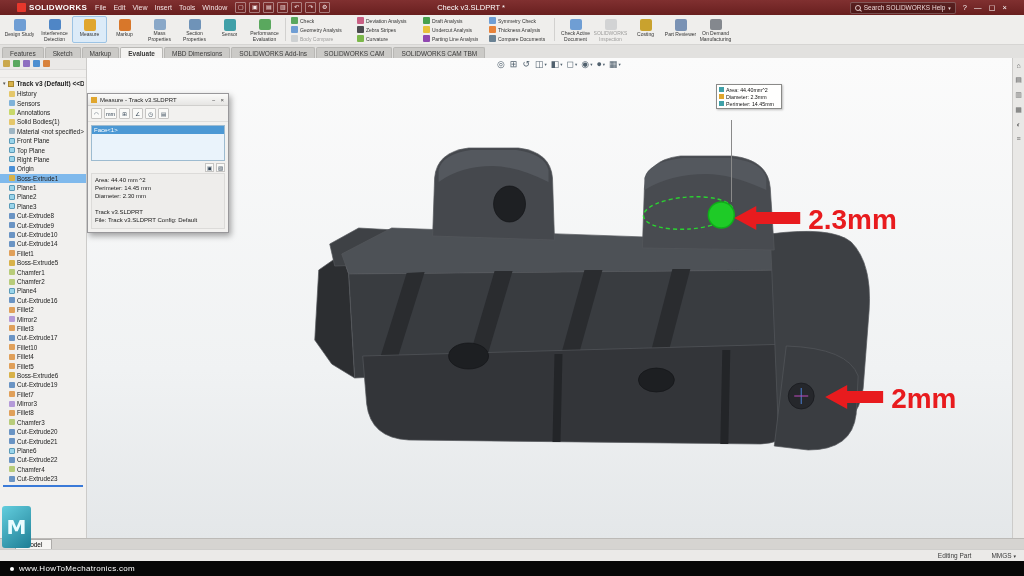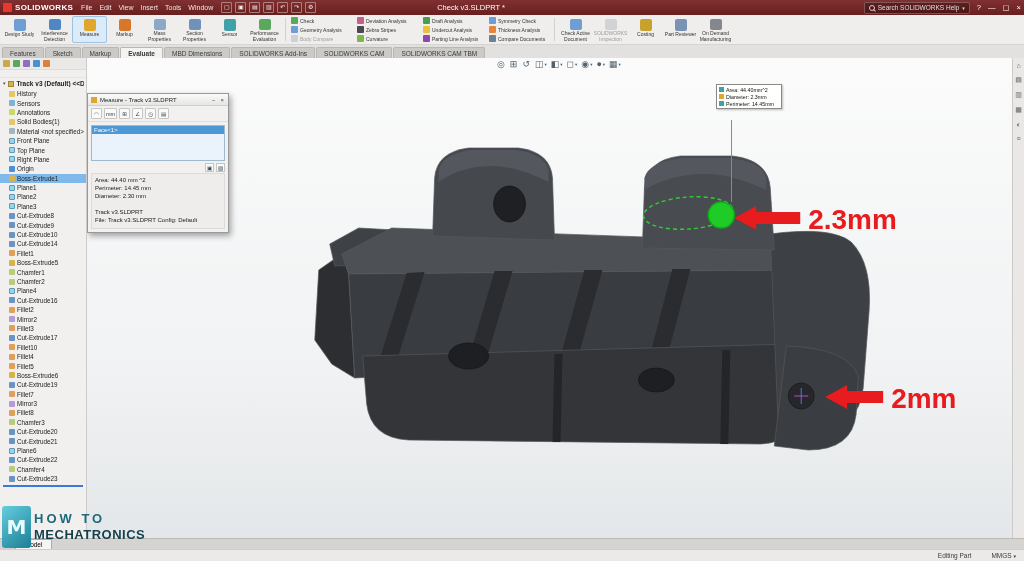--- a/index.html
+++ b/index.html
@@ -1,21 +1,21 @@
 <!DOCTYPE html>
 <html><head>
 <meta charset="utf-8">
 <style>
   html,body{margin:0;padding:0;background:#555;}
   #app{width:1024px;height:576px;position:relative;overflow:hidden;background:#fff;
        font-family:"Liberation Sans",sans-serif;-webkit-font-smoothing:antialiased;}
   
   #titlebar{position:absolute;top:0;left:0;width:100%;height:15px;box-sizing:border-box;
     background:linear-gradient(#803030,#691f1f);display:flex;align-items:center;gap:8px;
-    padding:0 3px;color:#fff;z-index:10;}
+    padding:0 17px;color:#fff;z-index:10;}
   .sw-logo{display:flex;align-items:center;gap:3px;}
   .sw-mark{width:9px;height:9px;background:#e8372c;border-radius:1px;display:inline-block;}
   .sw-name{font-size:8px;font-weight:bold;letter-spacing:.3px;}
   .menus{display:flex;gap:7px;font-size:7px;color:#f2e2e2;}
   .menu-item{cursor:default;}
   .qa{display:flex;gap:3px;}
   .qa-btn{width:9px;height:9px;border:1px solid rgba(255,255,255,.4);border-radius:1px;
     font-size:6px;line-height:9px;text-align:center;color:#f6eaea;}
   .doc-title{position:absolute;left:46%;transform:translateX(-50%);font-size:7.5px;color:#fff;}
   .tb-right{margin-left:auto;display:flex;align-items:center;gap:7px;}
@@ -721,22 +721,22 @@
   </div>
 
   <div id="statusbar">
     <span class="sb-mode">Editing Part</span>
     <span class="sb-units">
       <span>MMGS</span>
       <span class="sb-caret">▾</span>
     </span>
   </div>
 
+  <div id="blackbar">
+    <span class="bb-dot"></span>
+    <span class="bb-url">www.HowToMechatronics.com</span>
+  </div>
 
   <div id="watermark">
     <div class="wm-icon">M</div>
-    <div class="wm-text">
-      <div class="wm-l1">How To</div>
-      <div class="wm-l2">Mechatronics</div>
-    </div>
   </div>
 
 </div>
 
 </body></html>

